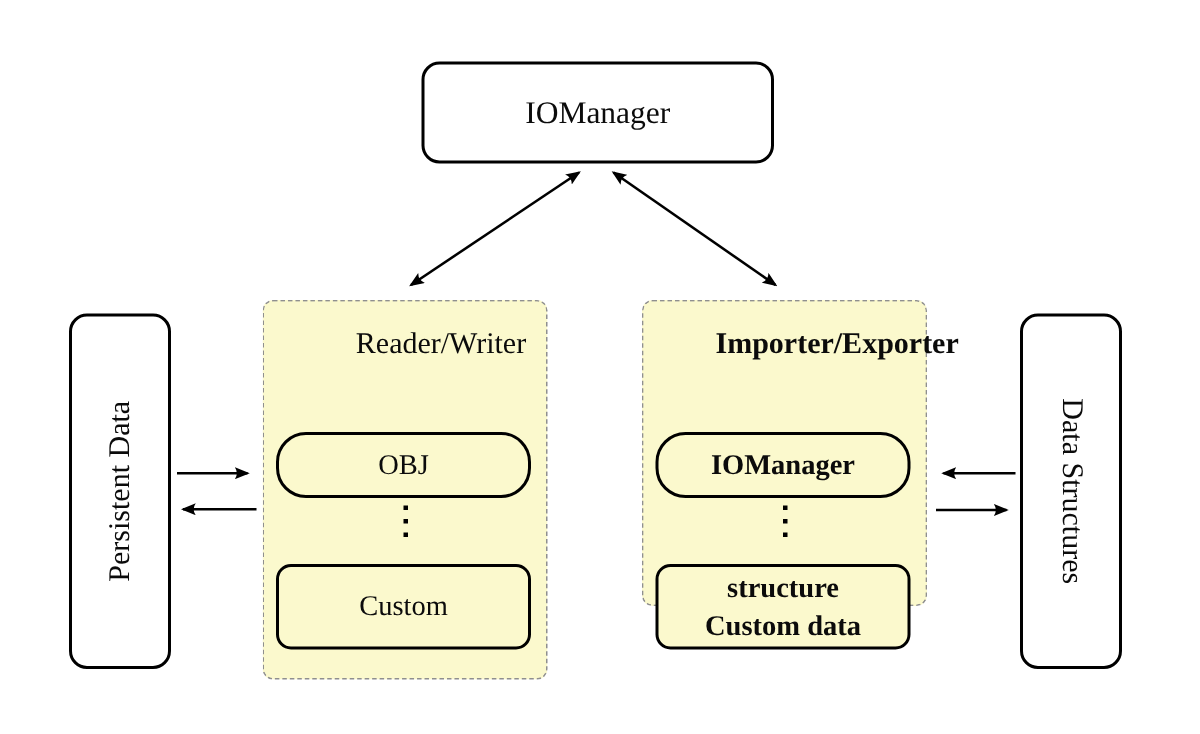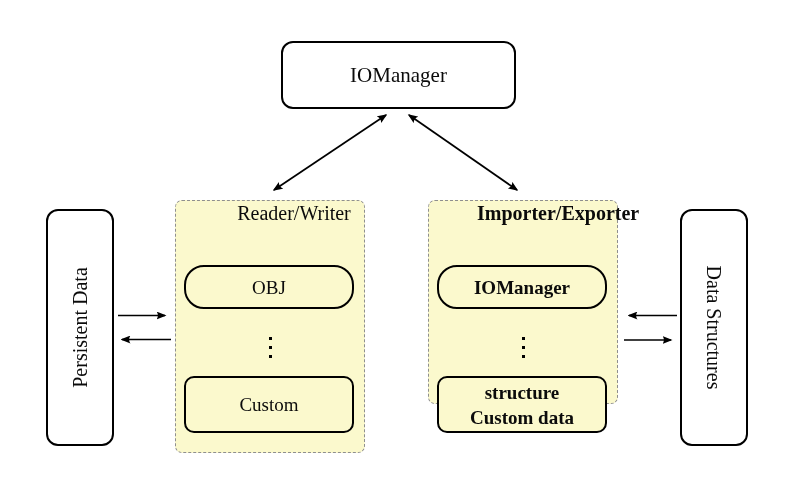--- a/index.html
+++ b/index.html
@@ -19,29 +19,29 @@
   #node-datastructures { left:680px; top:209px; width:68px; height:237px; }
   .rot-ccw { transform:rotate(-90deg); white-space:nowrap; font-size:20px; }
   .rot-cw  { transform:rotate(90deg);  white-space:nowrap; font-size:20px; }
 
   .group {
     position:absolute; box-sizing:border-box; background:#fbf9cd;
     border:1.5px dashed #8f8f8f; border-radius:7px;
   }
   #group-reader   { left:175px; top:200px; width:190px; height:253px; }
   #group-importer { left:428px; top:200px; width:190px; height:204px;font-weight:bold; }
-  .group-title { text-align:center; font-size:20px; line-height:25px;padding-left:48px; }
+  .group-title { margin-top:16px; text-align:center; font-size:20px; line-height:25px;padding-left:48px; }
 
   .inner-box {
     position:absolute; box-sizing:border-box; left:8px; width:170px;
     background:#fbf9cd; border:2.5px solid #000; border-radius:10px;
     display:flex; flex-direction:column; align-items:center; justify-content:center;
     font-size:19px; line-height:25px; text-align:center;
   }
-  .inner-box.first  { top:64px;  height:44px;border-radius:20px; }
+  .inner-box.first  { top:87px;  height:44px;border-radius:20px; }
   .inner-box.second { top:175px; height:57px; }
 
   .vdots {
     position:absolute; top:136px; left:0; right:0;
     display:flex; flex-direction:column; align-items:center; gap:6px;
   }
   .vdots i { display:block; width:3px; height:3px; background:#000; }
 
   svg.arrows { position:absolute; left:0; top:0; pointer-events:none; }
 </style>

